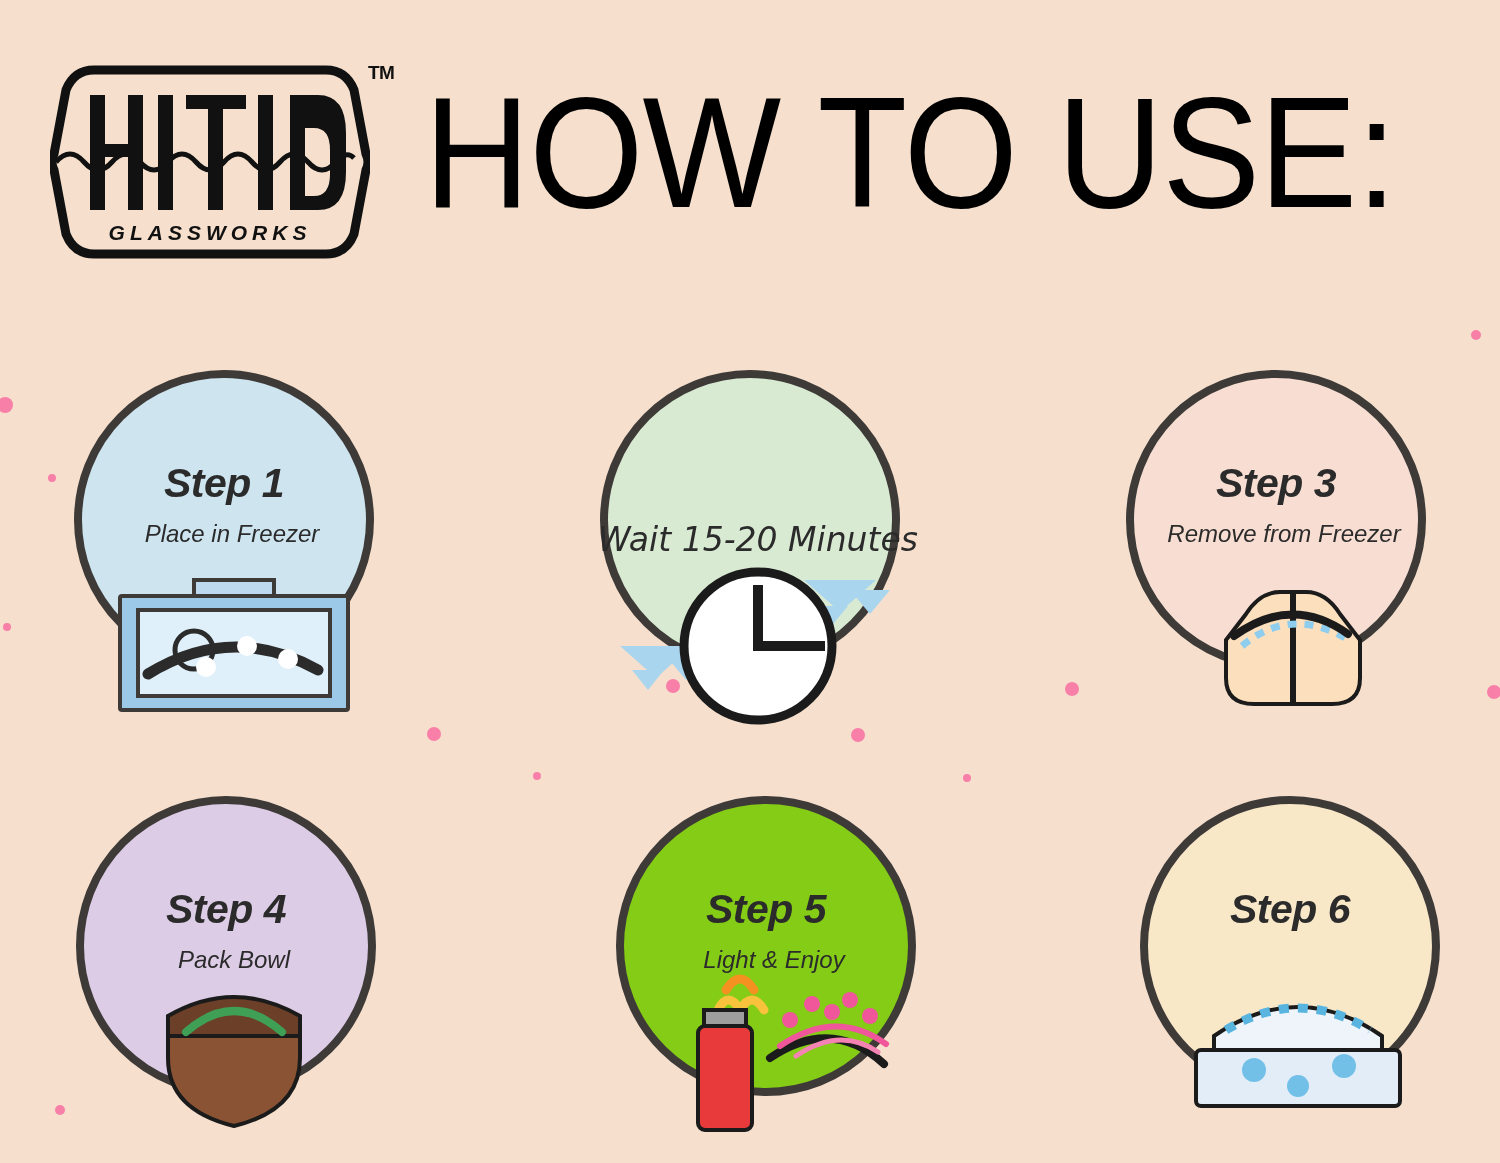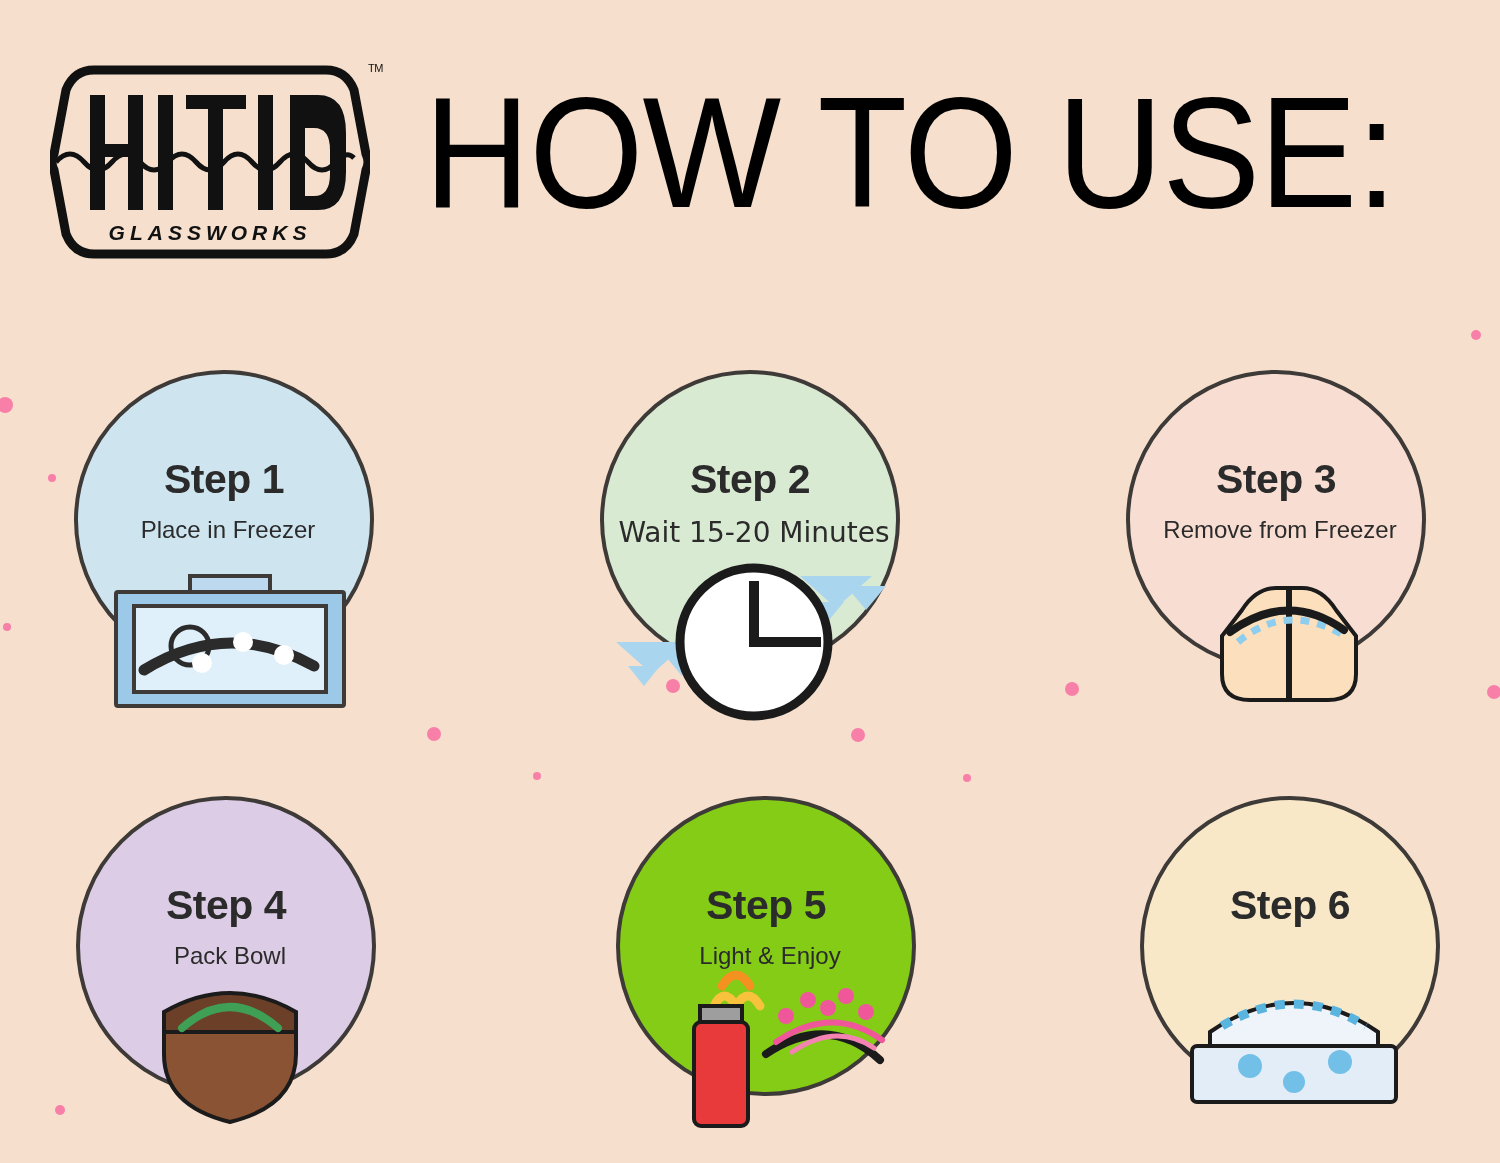--- a/index.html
+++ b/index.html
@@ -34,22 +34,22 @@
     position: absolute;
     left: 50px;
     top: 62px;
     width: 320px;
     height: 200px;
   }
   .logo-tm {
     position: absolute;
     left: 368px;
     top: 62px;
-    font-size: 11px;
-    font-weight: normal;
+    font-size: 19px;
+    font-weight: bold;
     color: #111;
     letter-spacing: -0.5px;
   }
   .page-title {
     position: absolute;
     left: 424px;
     top: 72px;
     font-family: "Liberation Sans Narrow", "Liberation Sans", sans-serif;
     font-size: 158px;
     line-height: 160px;
@@ -65,22 +65,23 @@
     position: absolute;
     left: 0;
     top: 330px;
     width: 1500px;
   }
   .step {
     position: absolute;
     width: 300px;
     height: 300px;
     border-radius: 50%;
-    border: 4px solid #737373;
+    border: 8px solid #737373;
     box-sizing: border-box;
+    font-style: italic;
   }
   .step-title {
     position: absolute;
     left: 0;
     top: 82px;
     width: 100%;
     text-align: center;
     font-size: 41px;
     font-weight: bold;
     color: #2b2b2b;
@@ -90,21 +91,21 @@
     position: absolute;
     left: -22px;
     top: 142px;
     width: 344px;
     text-align: center;
     font-size: 24px;
     color: #2b2b2b;
   }
   .step.alt-font .step-sub {
     font-family: "DejaVu Sans", sans-serif;
-    font-size: 28px;
+    font-size: 33px;
   }
   .art {
     position: absolute;
     left: 0;
     top: 0;
     width: 300px;
     height: 300px;
     overflow: visible;
     pointer-events: none;
   }
@@ -174,21 +175,20 @@
 
       <circle cx="112" cy="272" r="19" fill="none" stroke="#2b2b2b" stroke-width="5"></circle>
 
       <circle cx="124" cy="289" r="10" fill="#ffffff"></circle>
       <circle cx="165" cy="268" r="10" fill="#ffffff"></circle>
       <circle cx="206" cy="281" r="10" fill="#ffffff"></circle>
     </svg>
   </div>
 
   <div class="step alt-font" style="left: 600px; top: 40px; background: rgb(217, 234, 211); border-color: rgb(62, 58, 56);">
-    <div class="step-title">Step 2</div>
     <div class="step-sub">Wait 15-20 Minutes</div>
     <svg class="art" viewBox="0 0 300 300">
 
       <g fill="#a9d5ef">
         <polygon points="196,202 268,202 232,234"></polygon>
         <polygon points="210,228 240,228 225,246"></polygon>
         <polygon points="242,212 282,212 262,236"></polygon>
       </g>
 
       <g fill="#a9d5ef">

